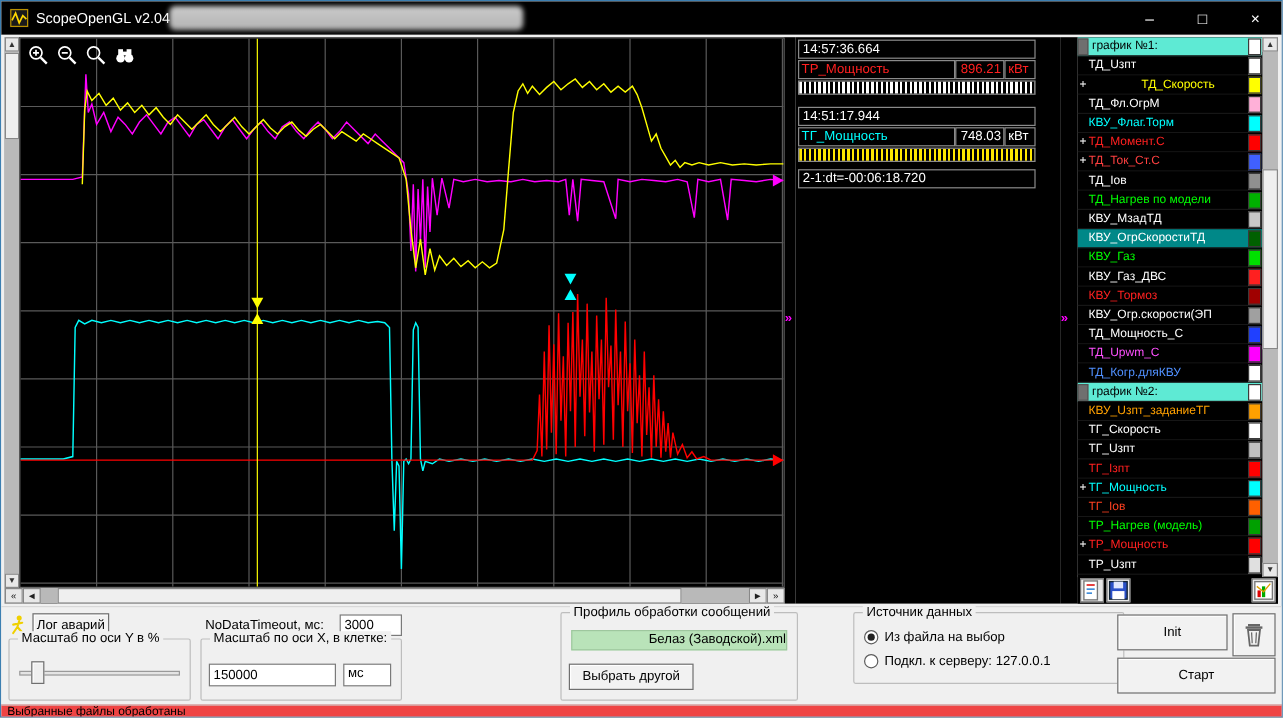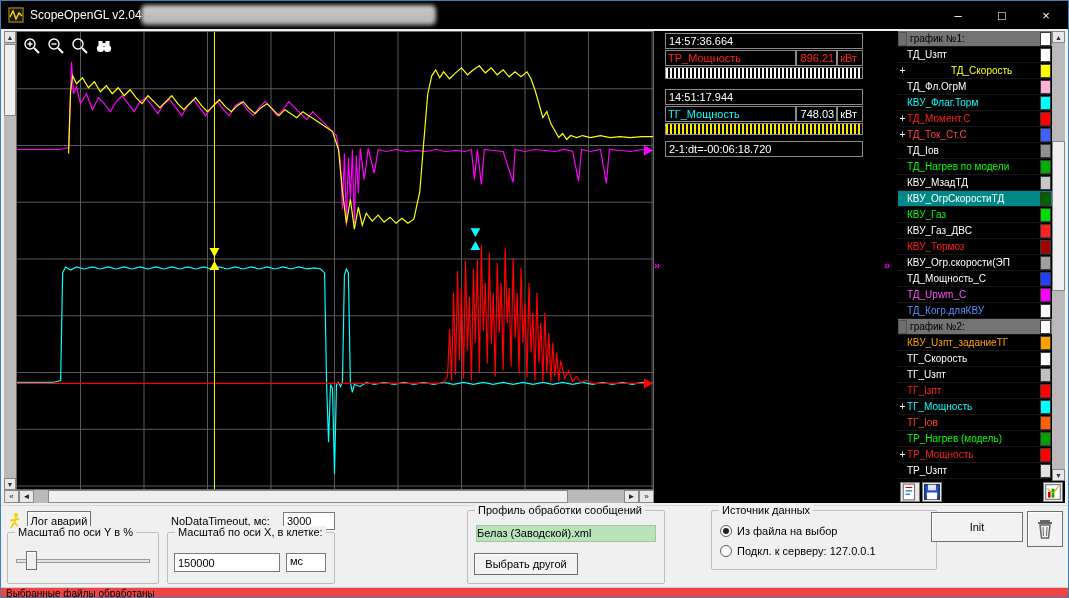--- a/index.html
+++ b/index.html
@@ -44,21 +44,21 @@
   .mbar{position:absolute;left:2px;width:198px;height:12px;border:1px solid #8a8a8a;}
   .stripes-white{background:repeating-linear-gradient(90deg,#ffffff 0 2px,#000 2px 4px);}
   .stripes-yellow{background:repeating-linear-gradient(90deg,#ffe800 0 2px,#000 2px 4px);}
   .mt1{top:2px;}.mr1{top:19px;}.mb1{top:36px;}
   .mt2{top:58px;}.mr2{top:75px;}.mb2{top:92px;}
   .mdelta{top:110px;width:198px;}
   
   .signal-panel{position:absolute;left:897px;top:2px;width:167px;height:472px;background:#000;}
   .signal-list{position:absolute;left:0;top:0;width:154px;height:450px;overflow:hidden;}
   .sig-row,.sig-header{height:16px;display:flex;align-items:center;border-bottom:1px solid #161616;}
-  .sig-header{background:#737373;color:#000;font-size:10px;}
+  .sig-header{background:#5eead4;color:#000;font-size:10px;}
   .sig-header .cap{width:9px;height:14px;background:#6f6f6f;border:1px solid #555;margin-right:3px;flex:0 0 auto;}
   .sig-header .hlabel{flex:1;white-space:nowrap;overflow:hidden;}
   .sig-row{background:#000;}
   .plus{width:9px;color:#fff;font-size:10px;text-align:center;flex:0 0 auto;}
   .slabel{flex:1;font-size:10px;white-space:nowrap;overflow:hidden;}
   .swatch{width:11px;height:14px;border:1px solid #3a3a3a;flex:0 0 auto;margin-right:1px;}
   .sig-scroll{position:absolute;left:154px;top:0;width:13px;height:450px;background:#b9b9b9;}
   .sig-scroll .sb-btn{width:13px;}
   .sig-thumb{position:absolute;left:0;top:110px;width:13px;height:150px;background:#efefef;border:1px solid #888;}
   .sig-buttons{position:absolute;left:0;top:450px;width:167px;height:22px;background:#000;display:flex;align-items:center;}
@@ -74,21 +74,21 @@
   .log-btn{position:absolute;left:26px;top:5px;width:64px;height:20px;}
   .g-y{left:6px;top:26px;width:152px;height:52px;}
   .slider-track{position:absolute;left:8px;right:8px;top:26px;height:4px;border:1px solid #9a9a9a;background:#e4e4e4;}
   .slider-thumb{position:absolute;left:18px;top:18px;width:11px;height:19px;background:#efefef;border:1px solid #6f6f6f;box-shadow:inset 1px 1px 0 #fff;}
   .nodata-label{position:absolute;left:170px;top:9px;font-size:11px;}
   .nodata-input{position:absolute;left:282px;top:6px;width:52px;height:18px;}
   .g-x{left:166px;top:26px;width:168px;height:52px;}
   .x-input{position:absolute;left:6px;top:20px;width:106px;height:19px;}
   .x-unit{position:absolute;left:118px;top:20px;width:40px;height:19px;}
   .g-prof{left:466px;top:4px;width:198px;height:74px;}
-  .prof-file{position:absolute;left:8px;top:14px;width:180px;height:17px;background:#b9e3b9;border:1px solid #9ec79e;font-size:11px;text-align:left;line-height:15px;white-space:nowrap;overflow:hidden;}
+  .prof-file{position:absolute;left:8px;top:14px;width:180px;height:17px;background:#b9e3b9;border:1px solid #9ec79e;font-size:11px;text-align:right;line-height:15px;white-space:nowrap;overflow:hidden;}
   .prof-btn{position:absolute;left:6px;top:42px;width:104px;height:22px;}
   .g-src{left:710px;top:4px;width:226px;height:60px;}
   .radio-row{position:absolute;left:8px;display:flex;align-items:center;font-size:11px;white-space:nowrap;}
   .radio{width:12px;height:12px;border:1px solid #5c5c5c;border-radius:50%;background:#fff;margin-right:5px;position:relative;flex:0 0 auto;}
   .radio.sel::after{content:"";position:absolute;left:2px;top:2px;width:6px;height:6px;border-radius:50%;background:#222;}
   .init-btn{position:absolute;left:930px;top:6px;width:92px;height:30px;}
   .trash-btn{position:absolute;left:1026px;top:5px;width:36px;height:36px;}
   .start-btn{position:absolute;left:930px;top:42px;width:132px;height:30px;}
   
   .statusbar{position:absolute;left:0;top:586px;width:1069px;height:12px;background:#ef4444;border-top:1px solid #cfcfcf;font-size:10px;line-height:11px;padding-left:5px;color:#000;}
@@ -445,18 +445,19 @@
     <div class="btn init-btn">Init</div>
     <div class="btn trash-btn">
       <svg viewBox="0 0 20 22" width="20" height="22">
           <rect x="5" y="2" width="10" height="2" fill="#666"></rect>
           <rect x="3" y="4" width="14" height="2" fill="#666"></rect>
           <path d="M5 7 L6.5 20 L13.5 20 L15 7 Z" fill="none" stroke="#666" stroke-width="1.5"></path>
           <line x1="8" y1="9" x2="8.5" y2="18" stroke="#666"></line>
           <line x1="12" y1="9" x2="11.5" y2="18" stroke="#666"></line>
         </svg>
     </div>
+    <div class="btn start-btn">Старт</div>
   </div>
 
   <div class="statusbar">
     <span>Выбранные файлы обработаны</span>
   </div>
 </div>
 
 </body></html>

